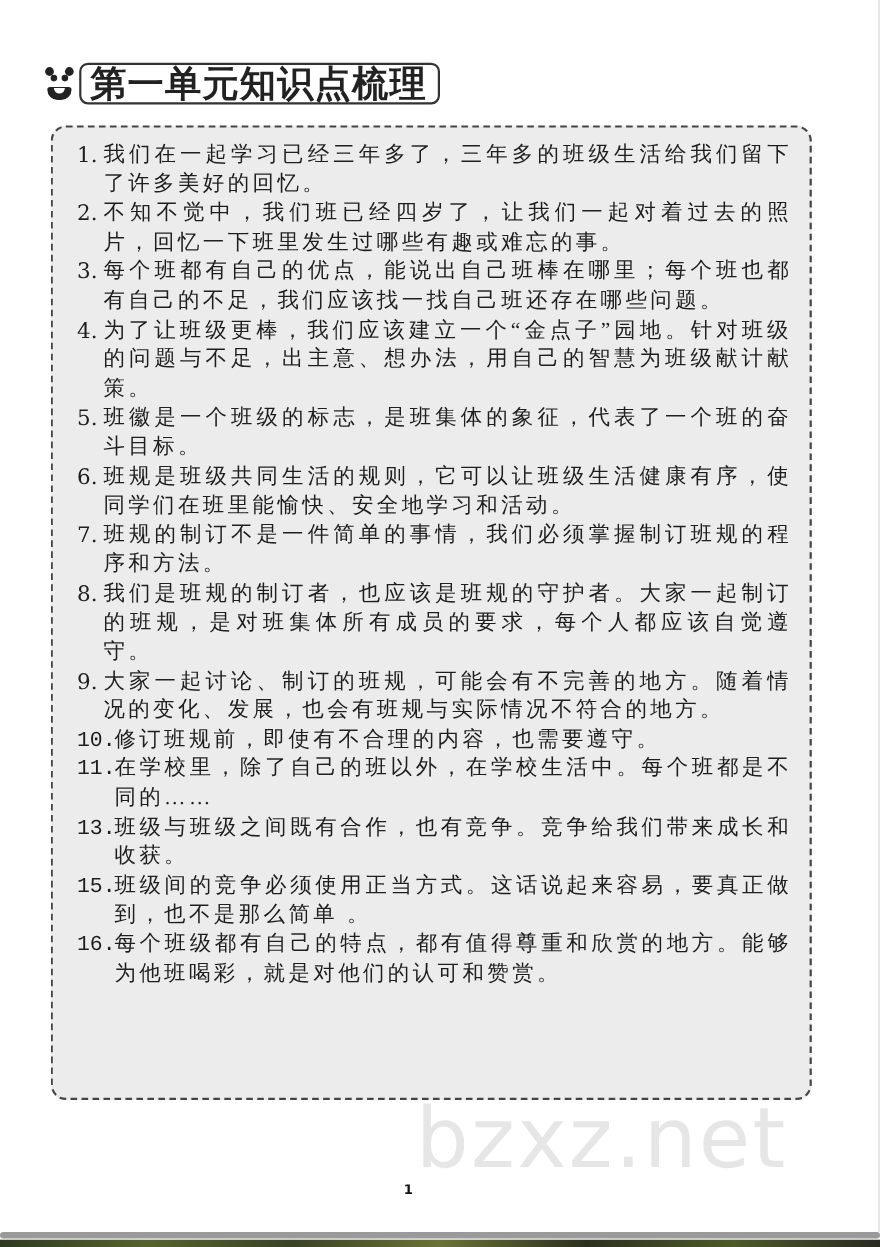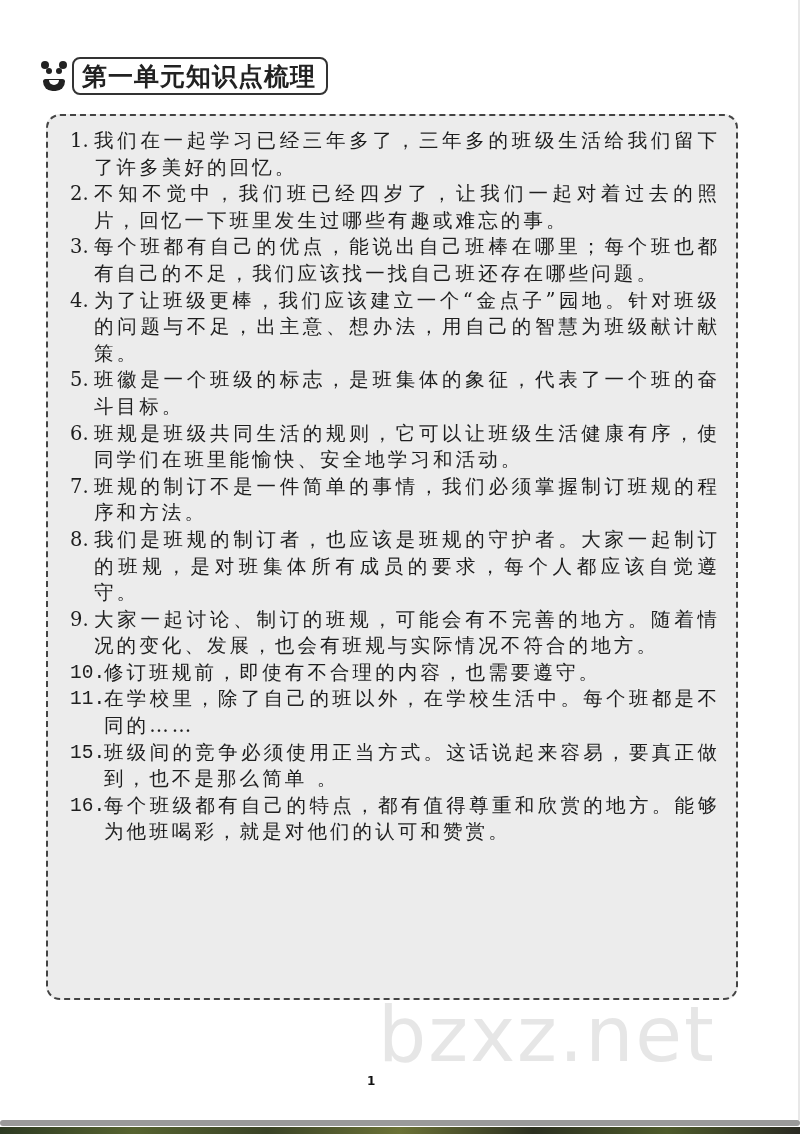--- a/index.html
+++ b/index.html
@@ -12,30 +12,30 @@
   .panda .ear { position: absolute; top: 2px; width: 8px; height: 8px; border-radius: 50%; background: #222; }
   .panda .ear.l { left: 1px; } .panda .ear.r { right: 1px; }
   .panda .eye { position: absolute; top: 9px; width: 6px; height: 6px; border-radius: 50%; background: #222; }
   .panda .eye.l { left: 6px; } .panda .eye.r { right: 6px; }
   .panda .body { position: absolute; left: 3px; top: 20px; width: 22px; height: 12px; background: #222; border-radius: 3px 3px 11px 11px; }
   .panda .body::after { content: ""; position: absolute; left: 6px; top: 1px; width: 10px; height: 5px; background: #fff; border-radius: 0 0 5px 5px; }
   .title-box {
     border: 2px solid #333; border-radius: 8px; padding: 2px 10px 2px 8px; height: 30px;
     display: flex; align-items: center; background: #fff;
   }
-  .title-text { font-family: "DejaVu Sans", "Liberation Sans", sans-serif; font-weight: bold; font-size: 25px; letter-spacing: 1px; color: #222; }
+  .title-text { font-family: "DejaVu Sans", "Liberation Sans", sans-serif; font-weight: bold; font-size: 33px; letter-spacing: 1px; color: #222; }
   .panel {
     position: absolute; left: 46px; top: 114px; width: 688px; height: 882px;
     background: #ececec; border: 2px dashed #444; border-radius: 14px;
   }
   .list { position: absolute; left: 70px; top: 128px; width: 650px; margin: 0; padding: 0; list-style: none; }
   .item { display: flex; font-size: 19.5px; line-height: 26.6px; letter-spacing: 3.1px; }
   .num { flex: 0 0 auto; white-space: nowrap; letter-spacing: 0; }
   .num.one { width: 24px; } .num.two { width: 34px; font-family: Liberation Mono, monospace; }
-  .txt { flex: 1; text-align: justify; }
+  .txt { flex: 1; text-align: justify; font-family: Liberation Serif, serif; }
   .page-num { position: absolute; left: 367px; top: 1074px; font-size: 12px; font-weight: bold; color: #111; font-family: "DejaVu Sans", sans-serif; }
   .watermark {
     position: absolute; left: 378px; top: 990px; font-family: "DejaVu Sans", "Liberation Sans", sans-serif;
     font-weight: normal; font-size: 76px; color: rgba(200,200,200,0.45); letter-spacing: 2px; pointer-events: none;
   }
   .bottom-bar { position: absolute; left: 0; top: 1120px; width: 800px; height: 6px; background: #9a9a9a; border-radius: 3px; }
   .bottom-strip { position: absolute; left: 0; top: 1127px; width: 800px; height: 7px;
     background: linear-gradient(90deg, #2d3a22, #56632f, #3a4326, #6b7236, #2c3020, #4d5a2a, #2a2a22); }
   .right-edge { position: absolute; right: 0; top: 0; width: 2px; height: 1120px; background: #e8e8e8; }
 </style>
@@ -98,20 +98,24 @@
     </li>
   <li class="item">
       <span class="num two">10.</span>
       <span class="txt">修订班规前，即使有不合理的内容，也需要遵守。</span>
     </li>
   <li class="item">
       <span class="num two">11.</span>
       <span class="txt">在学校里，除了自己的班以外，在学校生活中。每个班都是不同的……</span>
     </li>
   <li class="item">
+      <span class="num two">13.</span>
+      <span class="txt">班级与班级之间既有合作，也有竞争。竞争给我们带来成长和收获。</span>
+    </li>
+  <li class="item">
       <span class="num two">15.</span>
       <span class="txt">班级间的竞争必须使用正当方式。这话说起来容易，要真正做到，也不是那么简单 。</span>
     </li>
   <li class="item">
       <span class="num two">16.</span>
       <span class="txt">每个班级都有自己的特点，都有值得尊重和欣赏的地方。能够为他班喝彩，就是对他们的认可和赞赏。</span>
     </li>
 </ol>
 
 <div class="watermark">bzxz.net</div>

